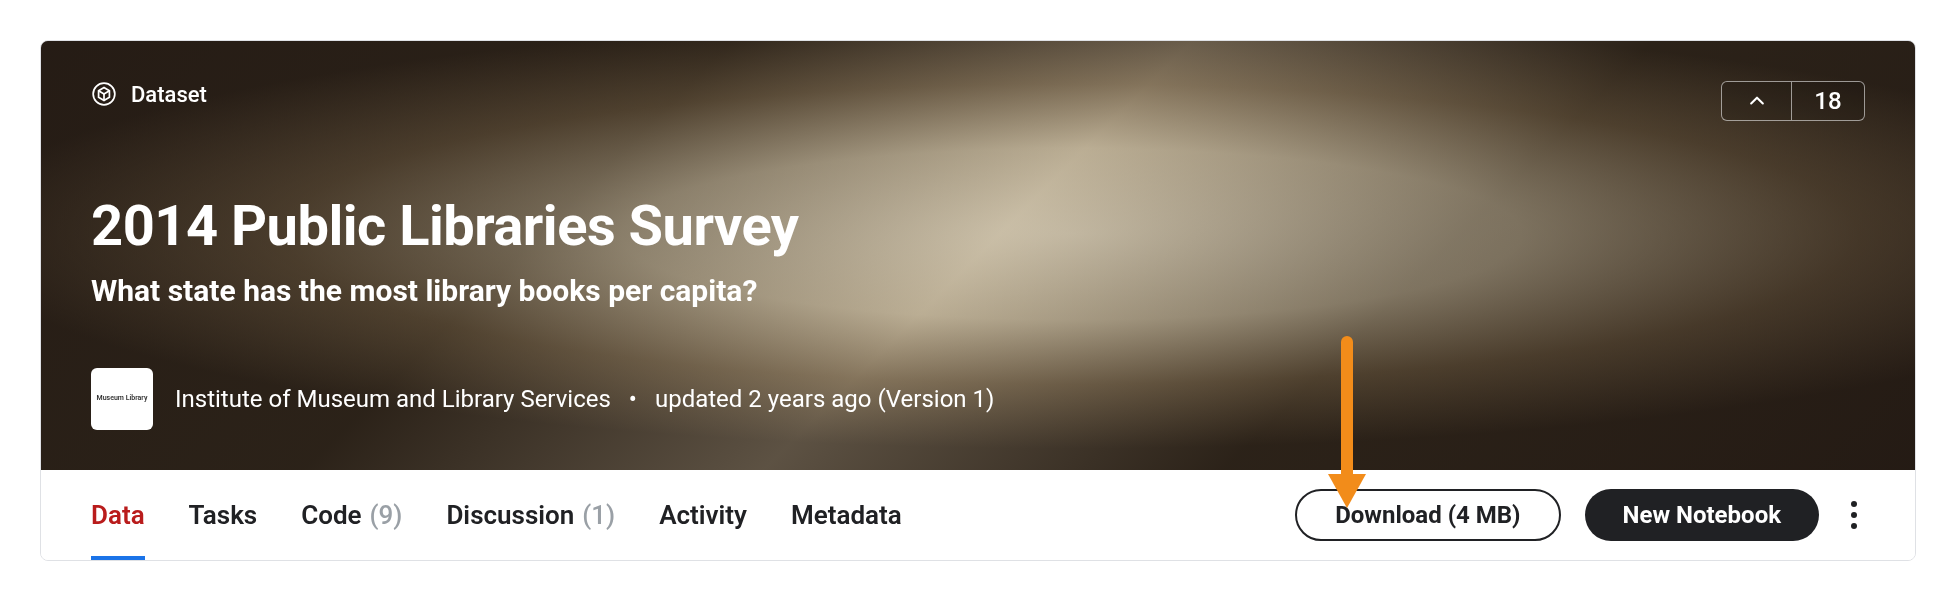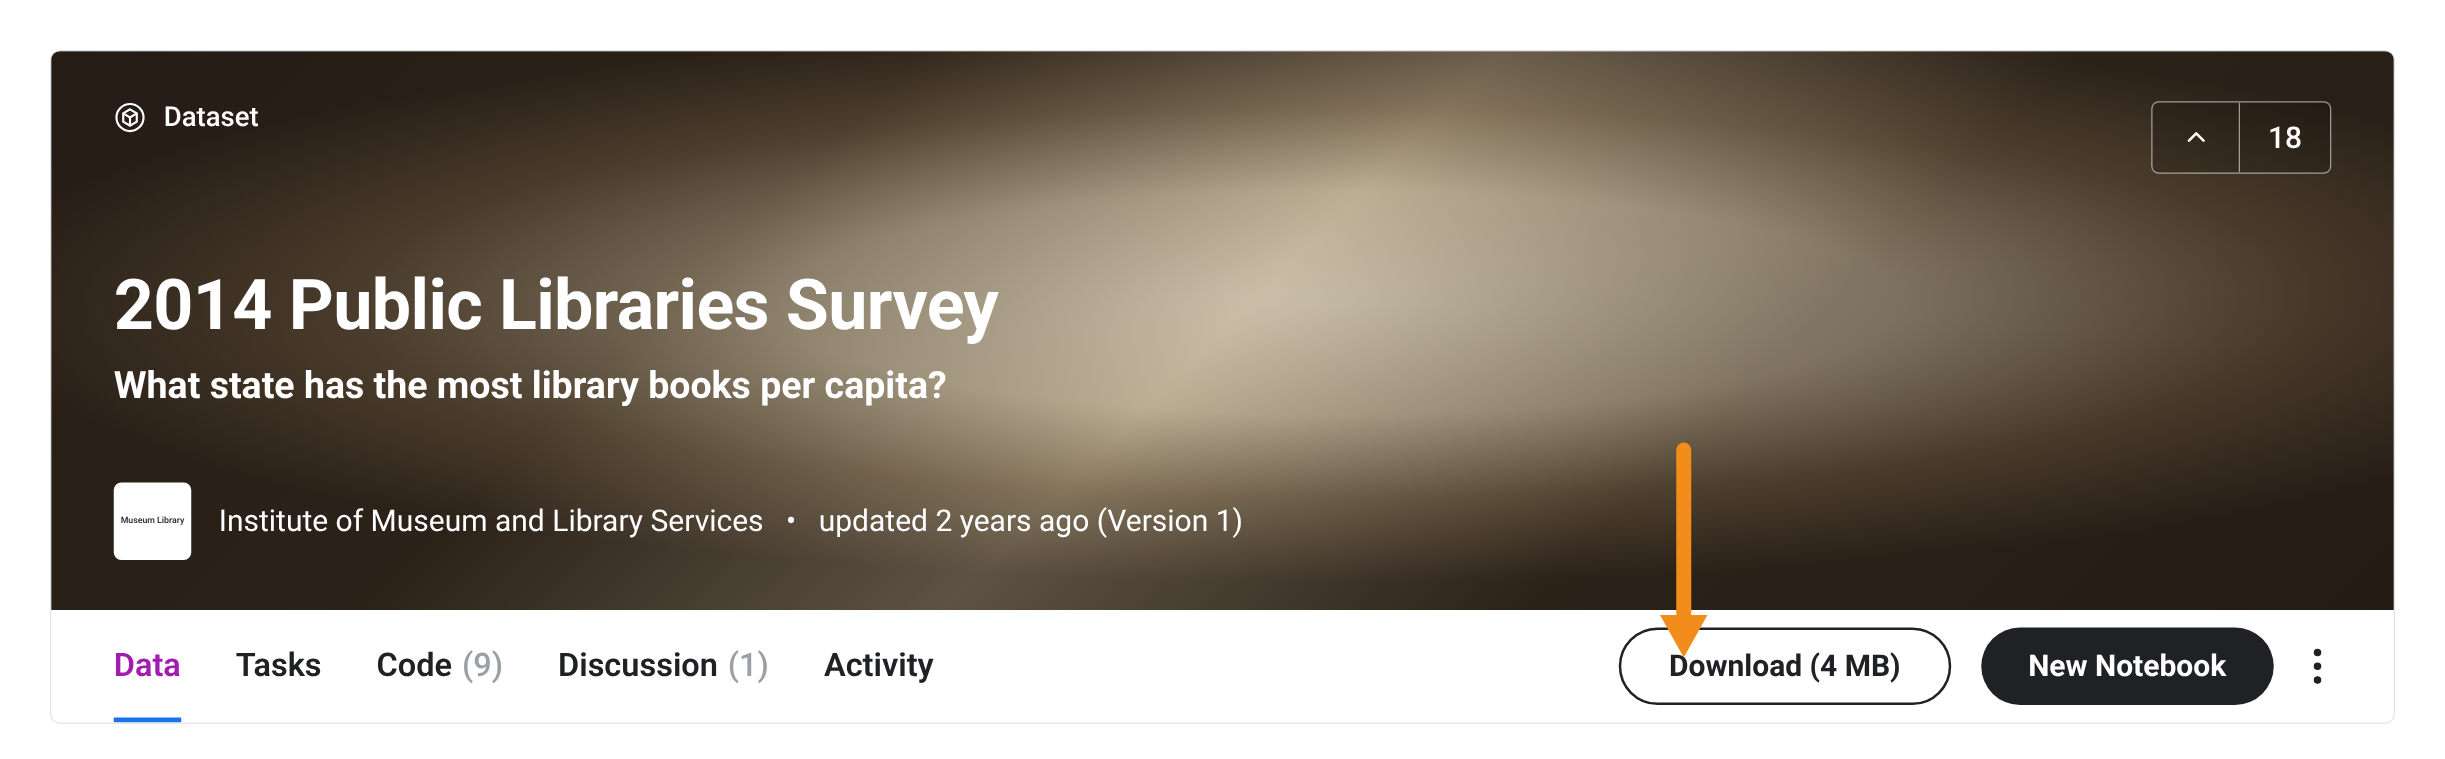--- a/index.html
+++ b/index.html
@@ -46,21 +46,21 @@
       width: 26px;
       height: 26px;
       flex-shrink: 0;
     }
     .upvote-group {
       display: flex;
       align-items: stretch;
       border: 1px solid rgba(255,255,255,0.55);
       border-radius: 6px;
       overflow: hidden;
-      height: 58px;
+      height: 40px;
       background: rgba(0,0,0,0.15);
     }
     .upvote-btn {
       width: 70px;
       display: flex;
       align-items: center;
       justify-content: center;
       border-right: 1px solid rgba(255,255,255,0.55);
       cursor: pointer;
     }
@@ -137,21 +137,21 @@
       font-weight: 600;
       color: #202124;
       cursor: pointer;
       display: flex;
       align-items: center;
       height: 100%;
       position: relative;
       gap: 8px;
     }
     .tab.active {
-      color: #a21caf;
+      color: #b91c1c;
     }
     .tab.active::after {
       content: "";
       position: absolute;
       bottom: 0;
       left: 0;
       right: 0;
       height: 4px;
       background: #1a73e8;
     }
@@ -161,21 +161,21 @@
     }
     .toolbar-spacer {
       flex: 1;
     }
     .actions {
       display: flex;
       align-items: center;
       gap: 24px;
     }
     .btn {
-      height: 62px;
+      height: 52px;
       border-radius: 31px;
       display: flex;
       align-items: center;
       justify-content: center;
       padding: 0 38px;
       font-size: 24px;
       font-weight: 700;
       cursor: pointer;
       white-space: nowrap;
     }
@@ -269,20 +269,23 @@
         <span>Code</span>
         <span class="count">(9)</span>
       </div>
       <div class="tab">
         <span>Discussion</span>
         <span class="count">(1)</span>
       </div>
       <div class="tab">
         <span>Activity</span>
       </div>
+      <div class="tab">
+        <span>Metadata</span>
+      </div>
     </div>
     <div class="toolbar-spacer"></div>
     <div class="actions">
       <div class="btn btn-outline">Download (4 MB)</div>
       <div class="btn btn-dark">New Notebook</div>
       <div class="kebab">
         <span></span>
         <span></span>
         <span></span>
       </div>

